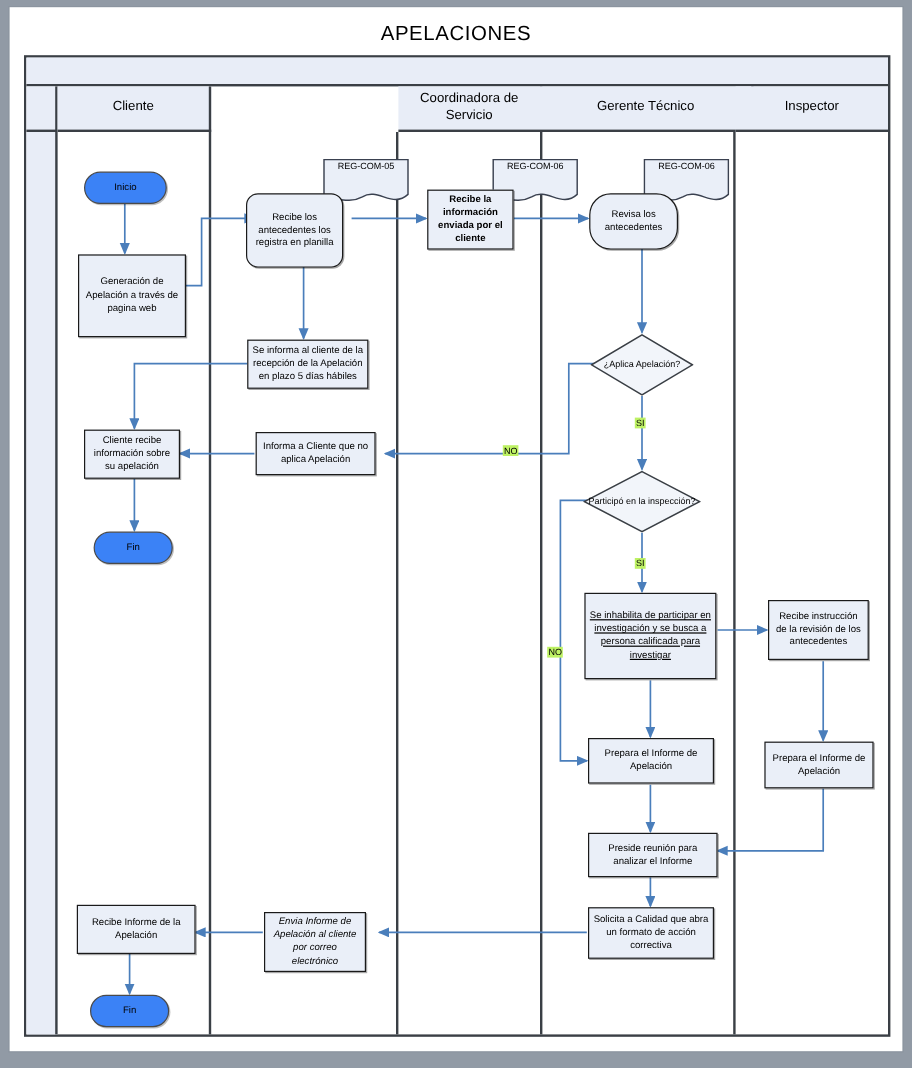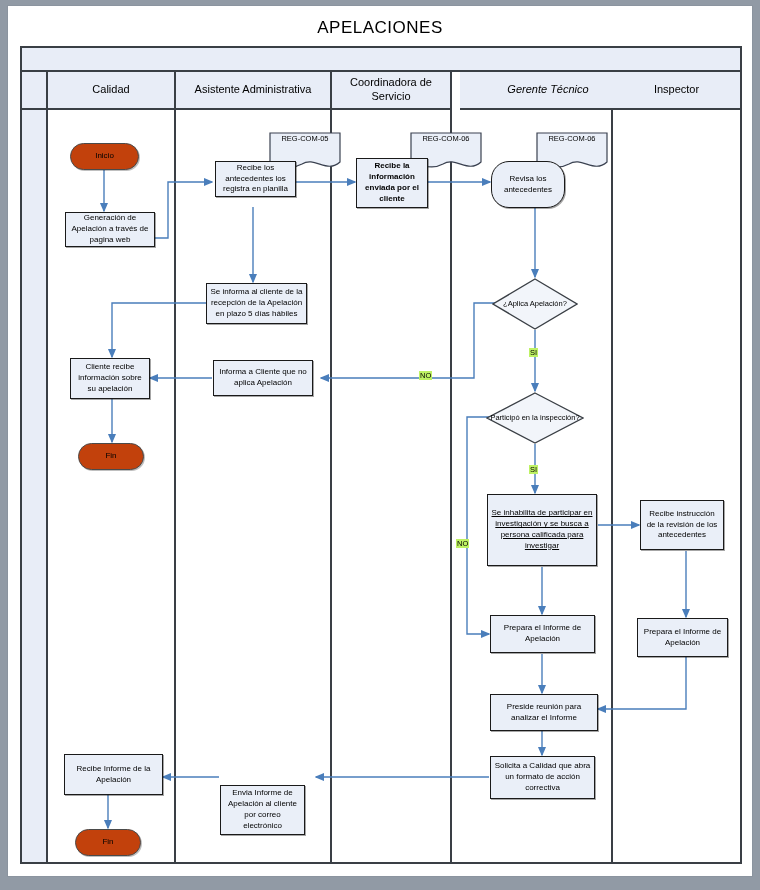--- a/index.html
+++ b/index.html
@@ -85,21 +85,21 @@
     line-height:1.35;
     color:#000;
     padding:2px 3px;
   }
   .proc{
     background:#eaeff8;
     border:1.6px solid #1a1a1a;
     box-shadow:1px 1px 0 rgba(0,0,0,.35);
   }
   .term{
-    background:#c2410c;
+    background:#3b82f6;
     border:1.4px solid #4a4a4a;
     border-radius:999px;
     box-shadow:1px 1px 0 rgba(0,0,0,.25);
   }
   .diamond-wrap{position:absolute;}
   .diamond-lbl{
     position:absolute;left:0;top:0;width:100%;height:100%;
     display:flex;align-items:center;justify-content:center;
     text-align:center;font-size:7.5px;line-height:1.3;color:#000;
     pointer-events:none;
@@ -121,24 +121,23 @@
 <body>
 
 <div id="page">
 
   <div id="title">APELACIONES</div>
 
   <div id="lanes">
     <div id="bandtop"></div>
 
     <div class="lane-spacer" style="left:0;width:26px;"></div>
-    <div class="lane-head" style="left:26px;width:128px;">Calidad</div>
-    <div class="lane-head" style="left:154px;width:156px;">Asistente Administrativa</div>
+    <div class="lane-head" style="left:26px;width:128px;">Cliente</div>
     <div class="lane-head" style="left:310px;width:120px;">Coordinadora de Servicio</div>
-    <div class="lane-head" style="left:438px;width:178px;font-style:italic;">Gerente Técnico</div>
+    <div class="lane-head" style="left:428px;width:178px;">Gerente Técnico</div>
     <div class="lane-head" style="left:591px;width:127px;border-right:none;">Inspector</div>
 
     <div class="lane-col-spacer" style="left:0;width:26px;"></div>
     <div class="lane-col" style="left:26px;width:128px;"></div>
     <div class="lane-col" style="left:154px;width:156px;"></div>
     <div class="lane-col" style="left:310px;width:120px;"></div>
     <div class="lane-col" style="left:430px;width:161px;"></div>
     <div class="lane-col" style="left:591px;width:127px;border-right:none;"></div>
   </div>
 
@@ -193,44 +192,44 @@
       <path d="M211,771 L155,771"></path>
 
       <path d="M100,789 L100,822"></path>
     </g>
   </svg>
 
   <div id="shapes">
 
     <div class="node term" style="left:62px;top:137px;width:69px;height:27px;">Inicio</div>
 
-    <div class="node proc" style="left:57px;top:206px;width:90px;height:35px;">Generación de Apelación a través de pagina web</div>
+    <div class="node proc" style="left:57px;top:206px;width:90px;height:69px;">Generación de Apelación a través de pagina web</div>
 
     <div class="node proc" style="left:62px;top:352px;width:80px;height:41px;">Cliente recibe información sobre su apelación</div>
 
     <div class="node term" style="left:70px;top:437px;width:66px;height:27px;">Fin</div>
 
     <div class="node proc" style="left:56px;top:748px;width:99px;height:41px;">Recibe Informe de la Apelación</div>
 
     <div class="node term" style="left:67px;top:823px;width:66px;height:27px;">Fin</div>
 
     <div class="doc-wrap" style="left:261px;top:126px;width:72px;height:40px;z-index:1;">
       <svg width="72" height="40" viewBox="0 0 72 40">
         <path d="M1,1 H71 V30 C58,42 46,24 33,32 C22,38 12,33 1,33 Z" fill="#eaeff8" stroke="#3a4150" stroke-width="1.2"></path>
       </svg>
       <div class="doc-lbl">REG-COM-05</div>
     </div>
 
-    <div class="node proc" style="left:207px;top:155px;width:81px;height:36px;z-index:2;">Recibe los antecedentes los registra en planilla</div>
+    <div class="node proc" style="left:197px;top:155px;width:81px;height:62px;z-index:2;border-radius:10px;">Recibe los antecedentes los registra en planilla</div>
 
     <div class="node proc" style="left:198px;top:277px;width:101px;height:41px;">Se informa al cliente de la recepción de la Apelación en plazo 5 días hábiles</div>
 
     <div class="node proc" style="left:205px;top:354px;width:100px;height:36px;">Informa a Cliente que no aplica Apelación</div>
 
-    <div class="node proc" style="left:212px;top:779px;width:85px;height:50px;">Envia Informe de Apelación al cliente por correo electrónico</div>
+    <div class="node proc" style="left:212px;top:754px;width:85px;height:50px;font-style:italic;">Envia Informe de Apelación al cliente por correo electrónico</div>
 
     <div class="doc-wrap" style="left:402px;top:126px;width:72px;height:40px;z-index:1;">
       <svg width="72" height="40" viewBox="0 0 72 40">
         <path d="M1,1 H71 V30 C58,42 46,24 33,32 C22,38 12,33 1,33 Z" fill="#eaeff8" stroke="#3a4150" stroke-width="1.2"></path>
       </svg>
       <div class="doc-lbl">REG-COM-06</div>
     </div>
 
     <div class="node proc" style="left:348px;top:152px;width:72px;height:50px;z-index:2;font-weight:bold;">Recibe la información enviada por el cliente</div>
 

